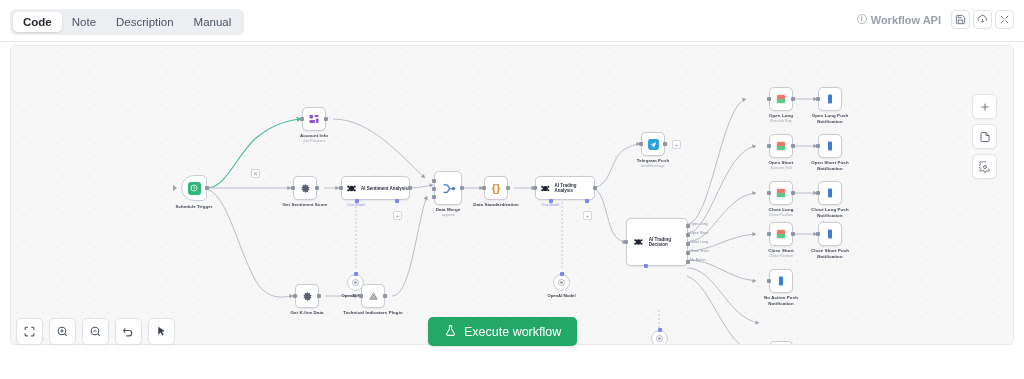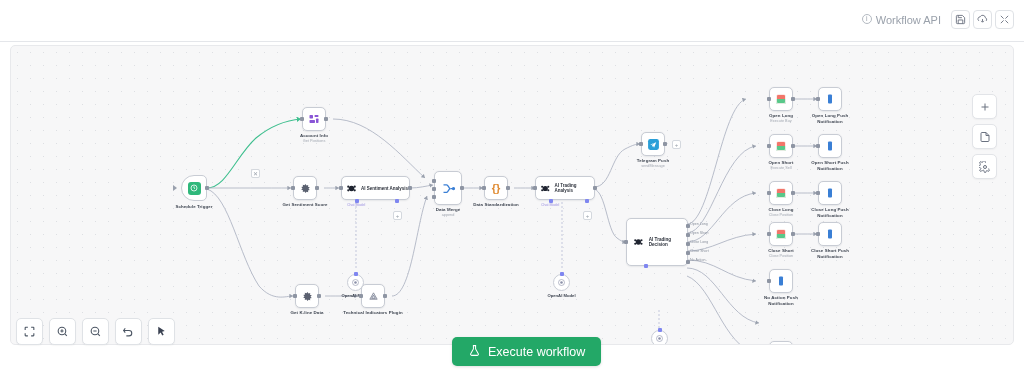--- a/index.html
+++ b/index.html
@@ -23,21 +23,21 @@
   .tab {
     font-size: 11.5px; color: #4b5563; padding: 4px 10px;
     border-radius: 5px; cursor: pointer; white-space: nowrap;
   }
   .tab.active { background: #fff; color: #25292e; font-weight: 600; box-shadow: 0 1px 2px rgba(0,0,0,.12); }
 
   .header-right {
     position: absolute; right: 10px; top: 10px;
     display: flex; align-items: center; gap: 6px;
   }
-  .wf-api { display: flex; align-items: flex-start; gap: 4px; font-size: 11px; color: #9aa1ab; }
+  .wf-api { display: flex; align-items: flex-start; gap: 4px; font-size: 11px; color: #9aa1ab; font-weight: bold; }
   .info-ring {
     width: 10px; height: 10px; border: 1px solid #b4bac2; border-radius: 50%;
     display: flex; align-items: center; justify-content: center;
     font-size: 7px; color: #9aa1ab; line-height: 1;
   }
   .icon-btn {
     width: 19px; height: 19px; border: 1px solid #dfe2e6; border-radius: 4px;
     background: #fff; display: flex; align-items: center; justify-content: center;
     cursor: pointer;
   }
@@ -121,25 +121,25 @@
   
   .bottom-tools {
     position: absolute; left: 16px; top: 318px; display: flex; gap: 6px;
   }
   .tool-btn {
     width: 27px; height: 27px; background: #fff; border: 1px solid #dfe2e6;
     border-radius: 5px; display: flex; align-items: center; justify-content: center;
     cursor: pointer; box-shadow: 0 1px 1.5px rgba(0,0,0,.04);
   }
   .exec-btn {
-    position: absolute; left: 452px; top: 317px;
+    position: absolute; left: 428px; top: 317px;
     background: #23a867; color: #fff; border: none; border-radius: 5px;
     height: 29px; padding: 0 16px; display: flex; align-items: center; gap: 7px;
     font-size: 12.5px; font-family: "Liberation Sans", sans-serif;
-    cursor: pointer; box-shadow: 0 1px 3px rgba(0,0,0,.13); margin-top: 20px;
+    cursor: pointer; box-shadow: 0 1px 3px rgba(0,0,0,.13);
   }
   .right-rail {
     position: absolute; right: 16px; top: 48px; display: flex;
     flex-direction: column; gap: 5px;
   }
   .rail-btn {
     width: 25px; height: 25px; background: #fff; border: 1px solid #e2e4e8;
     border-radius: 5px; display: flex; align-items: center; justify-content: center;
     cursor: pointer; box-shadow: 0 1px 1.5px rgba(0,0,0,.04);
   }
@@ -152,20 +152,26 @@
   }
   .logs-label { font-size: 10.5px; color: #4b5563; }
   .logs-chevron { margin-left: auto; color: #7b828d; font-size: 10px; cursor: pointer; }
 </style>
 </head>
 <body>
 
 <div id="app">
 
   <div class="header">
+    <div class="tabs">
+      <div class="tab active">Code</div>
+      <div class="tab">Note</div>
+      <div class="tab">Description</div>
+      <div class="tab">Manual</div>
+    </div>
 
     <div class="header-right">
       <div class="wf-api">
         <span class="info-ring">i</span>
         <span>Workflow API</span>
       </div>
       <div class="hdr-group">
         <div class="icon-btn">
           <svg width="11" height="11" viewBox="0 0 24 24" fill="none" stroke="#6b7280" stroke-width="2">
             <path d="M19 21H5a2 2 0 0 1-2-2V5a2 2 0 0 1 2-2h11l5 5v11a2 2 0 0 1-2 2z"></path>

